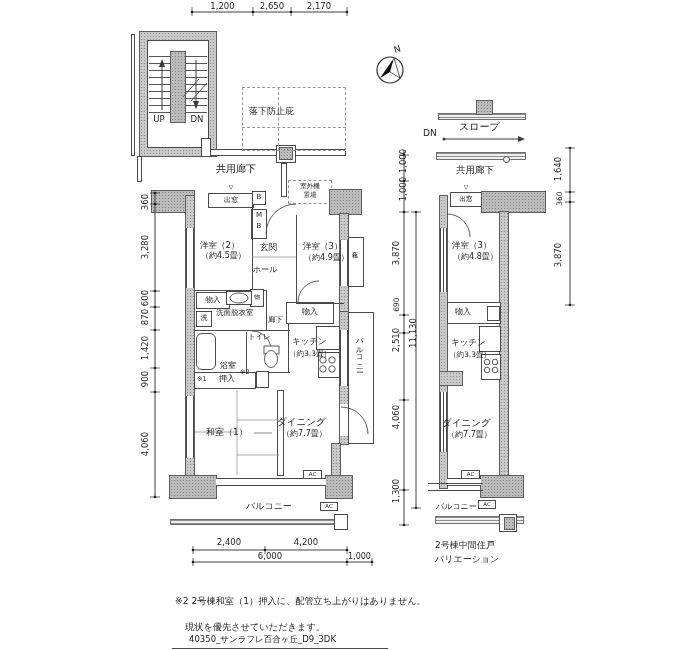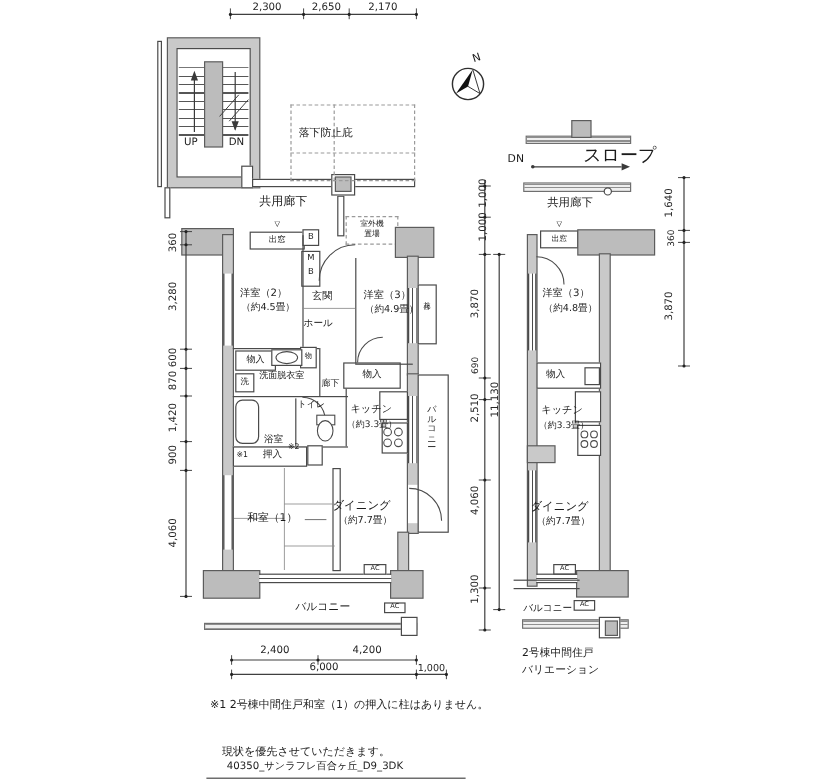--- a/index.html
+++ b/index.html
@@ -213,24 +213,24 @@
         <circle cx="372" cy="562" r="1.3"></circle>
     </g>
   </svg>
 
   <div class="lbl" style="left:394px;top:44px;transform:rotate(-18deg);font-size:9px">N</div>
   <div class="lbl c" style="left:145px;top:115px;width:28px;font-size:8.5px">UP</div>
   <div class="lbl c" style="left:183px;top:115px;width:28px;font-size:8.5px">DN</div>
   <div class="lbl" style="left:249px;top:106px;font-size:9px">落下防止庇</div>
   <div class="lbl" style="left:216px;top:163px;font-size:10px">共用廊下</div>
   <div class="lbl" style="left:423px;top:128px;font-size:9px">DN</div>
-  <div class="lbl" style="left:486px;top:121px;font-size:15px">スロープ</div>
+  <div class="lbl" style="left:459px;top:121px;font-size:10px">スロープ</div>
   <div class="lbl" style="left:456px;top:165px;font-size:9.5px">共用廊下</div>
 
-  <div class="dim c" style="left:192px;top:1px;width:61px">2,300</div>
+  <div class="dim c" style="left:192px;top:1px;width:61px">1,200</div>
   <div class="dim c" style="left:253px;top:1px;width:38px">2,650</div>
   <div class="dim c" style="left:291px;top:1px;width:56px">2,170</div>
   <div class="dim dimv" style="left:128px;top:197px;width:34px">360</div>
   <div class="dim dimv" style="left:128px;top:242px;width:34px">3,280</div>
   <div class="dim dimv" style="left:128px;top:293px;width:34px">600</div>
   <div class="dim dimv" style="left:128px;top:312px;width:34px">870</div>
   <div class="dim dimv" style="left:128px;top:343px;width:34px">1,420</div>
   <div class="dim dimv" style="left:128px;top:374px;width:34px">900</div>
   <div class="dim dimv" style="left:128px;top:439px;width:34px">4,060</div>
   <div class="dim dimv" style="left:388px;top:156px;width:30px">1,000</div>
@@ -292,18 +292,18 @@
   <div class="lbl" style="left:451px;top:338px;font-size:8.5px">キッチン</div>
   <div class="lbl" style="left:449px;top:351px;font-size:7.5px">（約3.3畳）</div>
   <div class="lbl" style="left:442px;top:418px;font-size:9.5px">ダイニング</div>
   <div class="lbl" style="left:447px;top:431px;font-size:8px">（約7.7畳）</div>
   <div class="lbl c" style="left:461px;top:471px;width:19px;font-size:5.5px">AC</div>
   <div class="lbl" style="left:436px;top:503px;font-size:8px">バルコニー</div>
   <div class="lbl c" style="left:478px;top:501px;width:18px;font-size:5.5px">AC</div>
   <div class="lbl" style="left:435px;top:540px;font-size:9px">2号棟中間住戸</div>
   <div class="lbl" style="left:435px;top:554px;font-size:9px">バリエーション</div>
 
-  <div class="lbl" style="left:175px;top:583px;font-size:9.2px">※1 2号棟中間住戸和室（1）の押入に柱はありません。</div>
+  <div class="lbl" style="left:175px;top:596px;font-size:9.2px">※2 2号棟和室（1）押入に、配管立ち上がりはありません。</div>
   <div class="lbl" style="left:185px;top:622px;font-size:9.2px">現状を優先させていただきます。</div>
   <div class="lbl" style="left:189px;top:635px;font-size:8.5px">40350_サンラフレ百合ヶ丘_D9_3DK</div>
   <div class="lineh" style="left:172px;top:648px;width:216px"></div>
 
 </div>
 
 </body></html>

